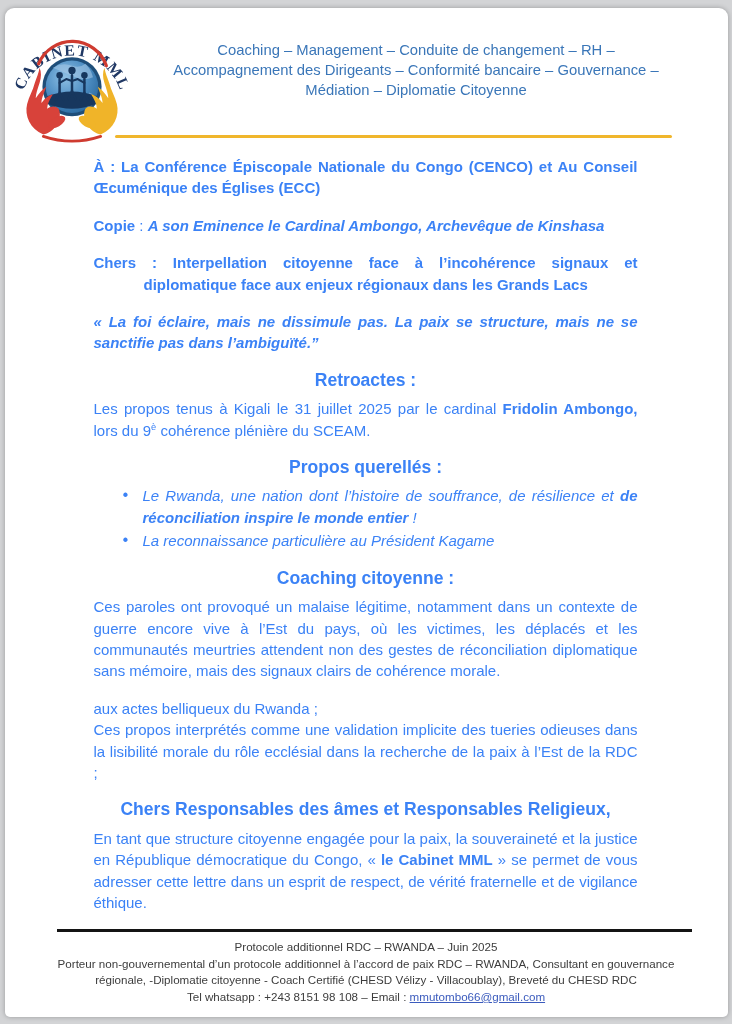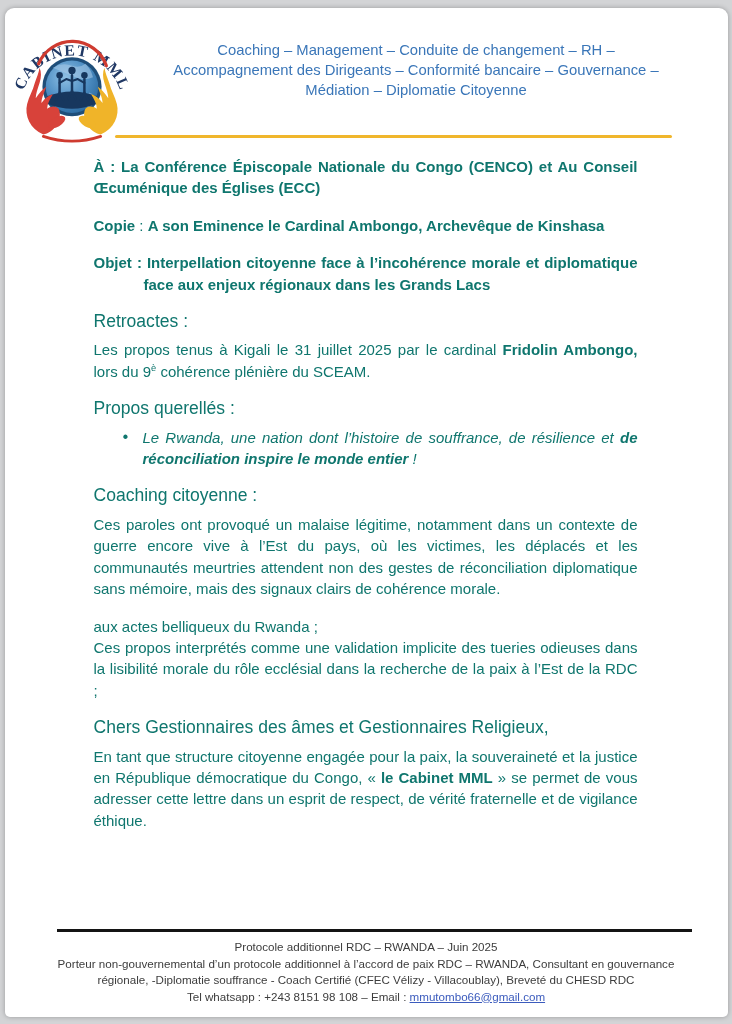--- a/index.html
+++ b/index.html
@@ -34,28 +34,28 @@
   .accent-line {
     position: absolute;
     left: 110px; right: 56px; bottom: 4px;
     height: 3.5px;
     background: #f0b62c;
     border-radius: 2px;
   }
   
   .letter-body {
     margin: 14px 90px 0 89px;
-    color: #0f766e;
+    color: #3b82f6;
     font-size: 15px;
     line-height: 21.4px;
   }
   .para { text-align: justify; margin-bottom: 16px; }
   .bold { font-weight: bold; }
-  .bolditalic { font-weight: bold; }
-  .heading { font-weight: normal; margin: 13px 0 7px 0; }
+  .bolditalic { font-weight: bold; font-style: italic; }
+  .heading { font-weight: bold; margin: 13px 0 7px 0; text-align: center; }
   .subject { padding-left: 50px; text-indent: -50px; }
   sup.sup { font-size: 0.62em; vertical-align: super; line-height: 0; }
   ul.bullets { list-style: none; margin: 0 0 16px 27px; font-style: italic; }
   ul.bullets li {
     position: relative;
     padding-left: 22px;
     text-align: justify;
     margin-bottom: 2px;
   }
   ul.bullets li::before {
@@ -137,43 +137,45 @@
     <div class="services">Coaching – Management – Conduite de changement – RH – Accompagnement des Dirigeants – Conformité bancaire – Gouvernance – Médiation – Diplomatie Citoyenne</div>
     <div class="accent-line"></div>
   </header>
 
   <main class="letter-body">
 
     <p class="para bold"><span>À : </span><span>La Conférence Épiscopale Nationale du Congo (CENCO) et Au Conseil Œcuménique des Églises (ECC)</span></p>
 
     <p class="para"><span class="bold">Copie</span><span> : </span><span class="bolditalic">A son Eminence le Cardinal Ambongo, Archevêque de Kinshasa</span></p>
 
-    <p class="para bold subject"><span>Objet : </span><span>Interpellation citoyenne face à l’incohérence morale et diplomatique face aux enjeux régionaux dans les Grands Lacs</span></p>
+    <p class="para bold subject"><span>Chers : </span><span>Interpellation citoyenne face à l’incohérence signaux et diplomatique face aux enjeux régionaux dans les Grands Lacs</span></p>
 
+    <p class="para bolditalic">« La foi éclaire, mais ne dissimule pas. La paix se structure, mais ne se sanctifie pas dans l’ambiguïté.”</p>
 
     <h3 class="heading">Retroactes :</h3>
     <p class="para"><span>Les propos tenus à Kigali le 31 juillet 2025 par le cardinal </span><span class="bold">Fridolin Ambongo,</span><span> lors du 9</span><sup class="sup">è</sup><span> cohérence plénière du SCEAM.</span></p>
 
     <h3 class="heading">Propos querellés :</h3>
     <ul class="bullets">
       <li><span>Le Rwanda, une nation dont l’histoire de souffrance, de résilience et </span><span class="bold">de réconciliation inspire le monde entier</span><span> !</span></li>
+      <li><span>La reconnaissance particulière au Président Kagame</span><span class="bold"></span><span></span></li>
     </ul>
 
     <h3 class="heading">Coaching citoyenne :</h3>
     <p class="para">Ces paroles ont provoqué un malaise légitime, notamment dans un contexte de guerre encore vive à l’Est du pays, où les victimes, les déplacés et les communautés meurtries attendent non des gestes de réconciliation diplomatique sans mémoire, mais des signaux clairs de cohérence morale.</p>
     <p class="para"><span class="block-line">aux actes belliqueux du Rwanda ;</span><span>Ces propos interprétés comme une validation implicite des tueries odieuses dans la lisibilité morale du rôle ecclésial dans la recherche de la paix à l’Est de la RDC ;</span></p>
 
-    <h3 class="heading">Chers Gestionnaires des âmes et Gestionnaires Religieux,</h3>
+    <h3 class="heading">Chers Responsables des âmes et Responsables Religieux,</h3>
     <p class="para"><span>En tant que structure citoyenne engagée pour la paix, la souveraineté et la justice en République démocratique du Congo, « </span><span class="bold">le Cabinet MML</span><span> » se permet de vous adresser cette lettre dans un esprit de respect, de vérité fraternelle et de vigilance éthique.</span></p>
 
   </main>
 
   <footer class="page-footer">
     <div class="footer-rule"></div>
     <div class="footer-lines">
       <div>Protocole additionnel RDC – RWANDA – Juin 2025</div>
-      <div>Porteur non-gouvernemental d’un protocole additionnel à l’accord de paix RDC – RWANDA, Consultant en gouvernance régionale, -Diplomatie souffrance - Coach Certifié (CFEC Vélizy - Villacoublay), Breveté du CHESD RDC</div>
+      <div>Porteur non-gouvernemental d’un protocole additionnel à l’accord de paix RDC – RWANDA, Consultant en gouvernance régionale, -Diplomatie citoyenne - Coach Certifié (CHESD Vélizy - Villacoublay), Breveté du CHESD RDC</div>
       <div><span>Tel whatsapp : +243 8151 98 108 – Email : </span><a class="email-link">mmutombo66@gmail.com</a></div>
 
     </div>
   </footer>
 
 </div>
 
 </body></html>

